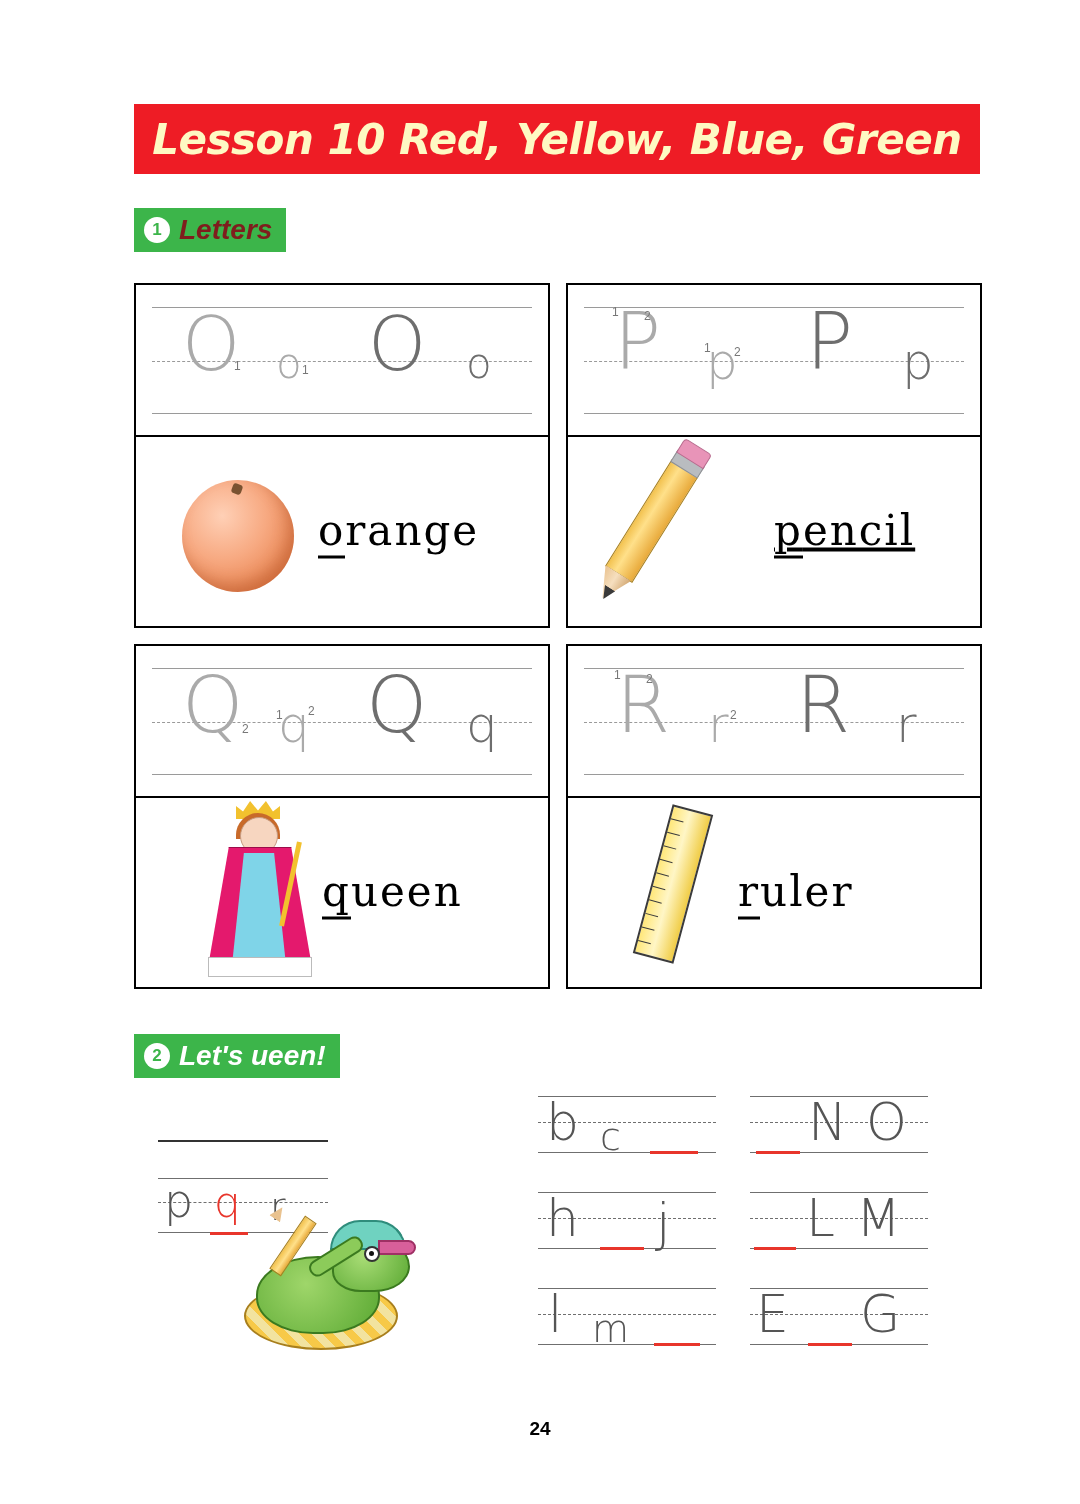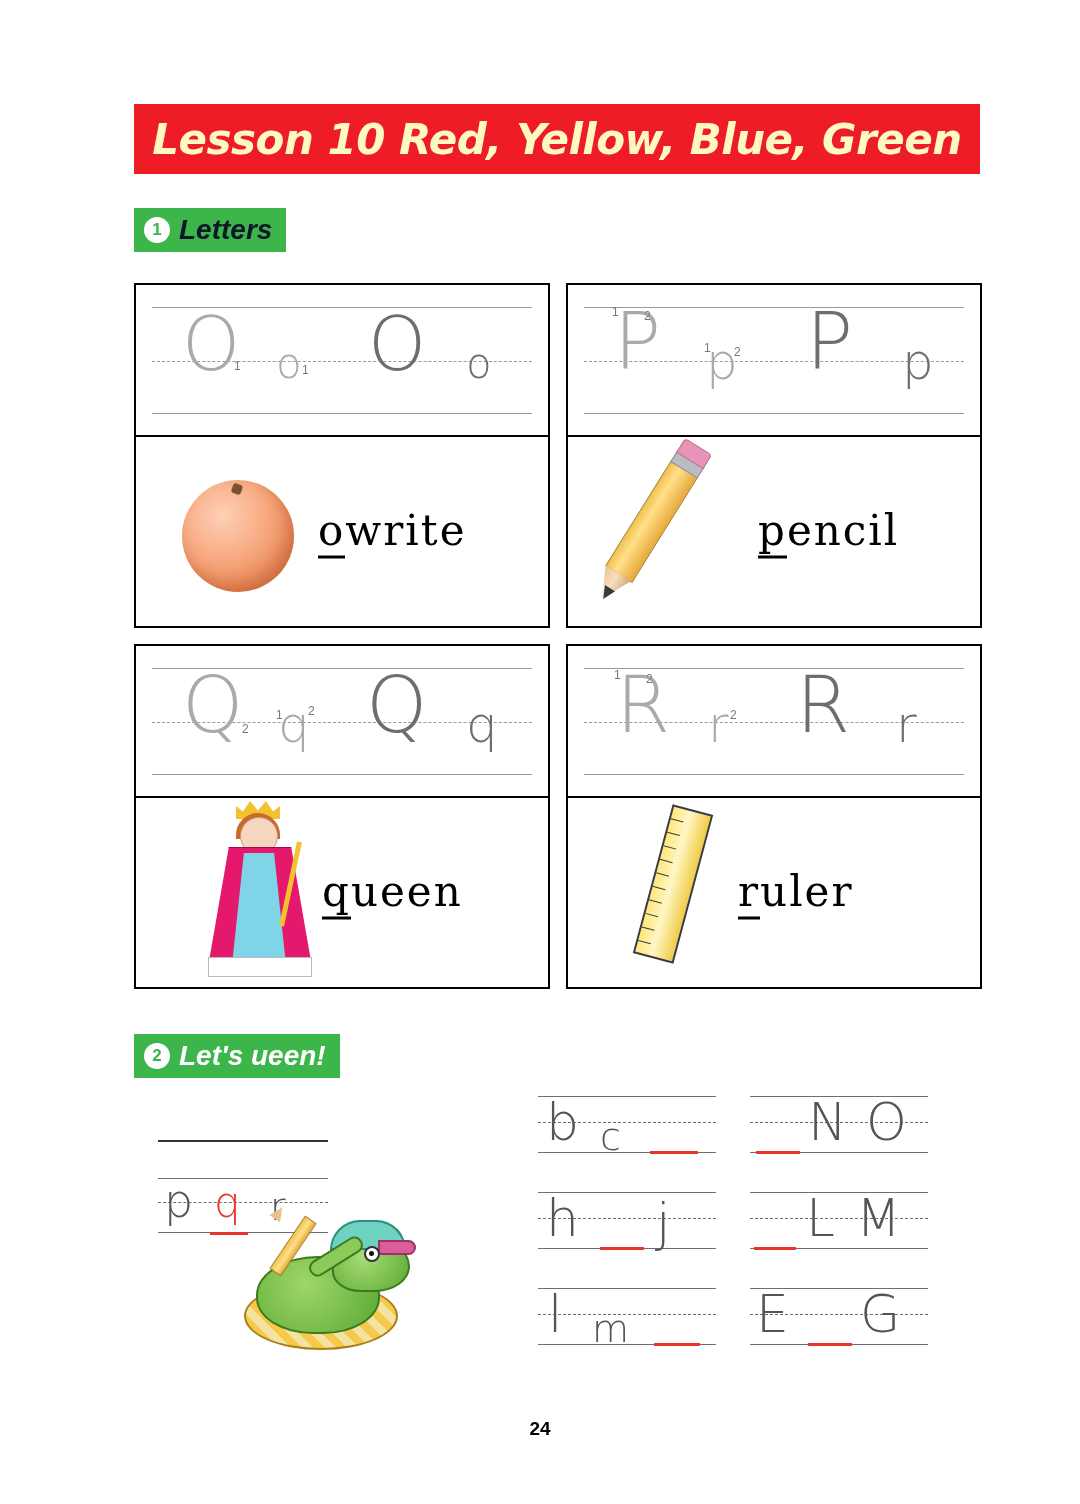--- a/index.html
+++ b/index.html
@@ -25,21 +25,21 @@
   .section-label{
     position:absolute;height:44px;background:#3cb54a;
     display:flex;align-items:center;padding:0 14px 0 10px;
   }
   .section-label .num{
     width:26px;height:26px;border-radius:50%;background:#ffffff;color:#3cb54a;
     font-size:17px;font-weight:bold;display:flex;align-items:center;justify-content:center;
     margin-right:9px;flex:0 0 auto;
   }
   .section-label .lbl{
-    color:#0f172a;font-size:28px;font-weight:bold;font-style:italic;white-space:nowrap;
+    color:#7f1d1d;font-size:28px;font-weight:bold;font-style:italic;white-space:nowrap;
   }
   .section-label.white-lbl .lbl{color:#ffffff;}
   #sec1{left:134px;top:208px;}
   #sec2{left:134px;top:1034px;}
 
   
   .card{
     position:absolute;border:2px solid #000;background:#fff;box-sizing:border-box;
   }
   #card-o{left:134px;top:283px;width:416px;height:345px;}
@@ -192,21 +192,21 @@
       <span class="gl solid" style="left:232px;top:22px;font-size:74px;">O</span>
       <span class="gl solid" style="left:330px;top:58px;font-size:42px;">o</span>
     </div>
     <div class="divider" style="top:150px;"></div>
     <div class="wordrow">
       <div class="art" id="art-orange">
         <div class="orange-body"></div>
           <div class="orange-stem"></div>
       </div>
       <div class="word">
-        <span class="first">o</span><span>write</span>
+        <span class="first">o</span><span>range</span>
       </div>
     </div>
   </div>
 
   <div class="card" id="card-p">
     <div class="ruleband">
       <div class="rule" style="top:22px;"></div>
       <div class="rule dashed" style="top:76px;"></div>
       <div class="rule" style="top:128px;"></div>
     </div>
@@ -223,21 +223,21 @@
     <div class="divider" style="top:150px;"></div>
     <div class="wordrow">
       <div class="art" id="art-pencil">
         <div class="pencil">
             <div class="ferrule"></div>
             <div class="eraser"></div>
             <div class="tip"></div>
             <div class="lead"></div>
           </div>
       </div>
-      <div class="word" style="left:190px;">
+      <div class="word" style="left:206px;text-decoration:underline;">
         <span class="first">p</span><span>encil</span>
       </div>
     </div>
   </div>
 
   <div class="card" id="card-q">
     <div class="ruleband">
       <div class="rule" style="top:22px;"></div>
       <div class="rule dashed" style="top:76px;"></div>
       <div class="rule" style="top:128px;"></div>

